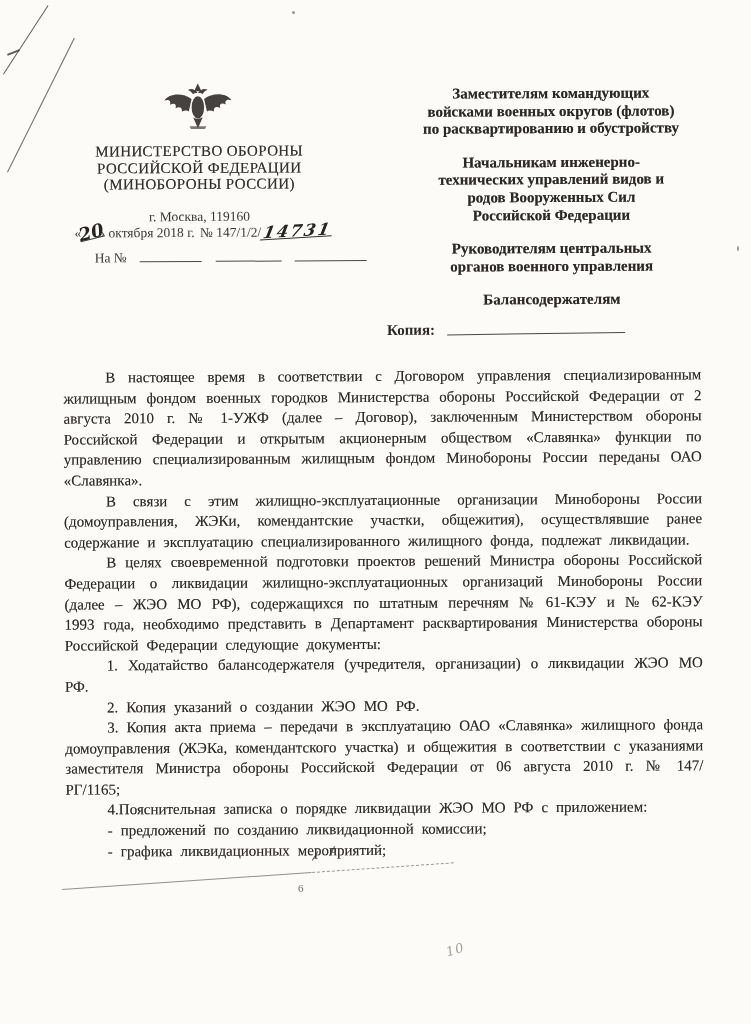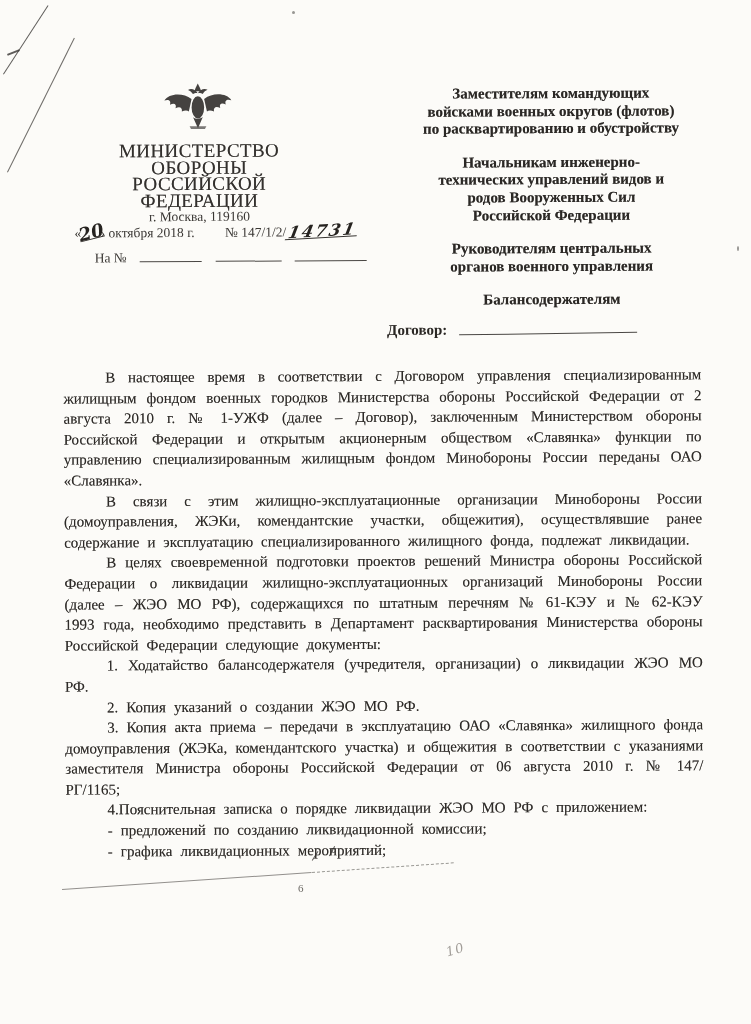--- a/index.html
+++ b/index.html
@@ -5,21 +5,21 @@
   html,body{margin:0;padding:0;}
   body{background:#e8e6e2;font-family:"Liberation Serif","DejaVu Serif",serif;}
   .page{
     position:relative;width:751px;height:1024px;margin:0 auto;
     background:#fcfbf8;overflow:hidden;color:#2e2c2a;
   }
   .tilt{position:absolute;inset:0;transform:rotate(-0.3deg);}
   
   .emblem{position:absolute;left:164px;top:82px;width:72px;height:60px;}
   .org{position:absolute;left:82px;top:142px;width:238px;text-align:center;
-       font-size:19px;line-height:16.5px;letter-spacing:.4px;color:#33302d;
+       font-size:15px;line-height:16.5px;letter-spacing:.4px;color:#33302d;
        text-shadow:0 0 .6px rgba(40,40,40,.55);}
   .city{position:absolute;left:82px;top:208px;width:238px;text-align:center;
         font-size:13.5px;color:#3a3734;}
   .dateline{position:absolute;left:76px;top:224px;width:320px;font-size:13.5px;
         white-space:nowrap;color:#3a3734;}
   .hw{font-style:italic;font-family:"DejaVu Serif",serif;color:#262320;}
   .hw-day{display:inline-block;font-size:18px;font-weight:bold;
         transform:rotate(-14deg) translateY(1px);margin:0 -5px 0 -3px;
         border-bottom:1px solid #33302d;line-height:12px;}
   .hw-num{display:inline-block;font-size:16.5px;font-weight:bold;letter-spacing:2px;
@@ -85,26 +85,27 @@
           <path d="M59,23 C72,13 92,15 98,25 c-6,-2 -10,0 -8,6 c-6,-3 -10,-1 -8,5 c-6,-3 -10,-1 -9,5 c-4,-2 -8,-2 -10,0 z"></path>
           <path d="M43,49 l7,16 l7,-16 c-4,3 -10,3 -14,0 z"></path>
           <path d="M38,62 h24 l-2,4 h-20 z" opacity=".7"></path>
         </g>
       </svg>
     </div>
 
     <div class="org">
       <div>МИНИСТЕРСТВО ОБОРОНЫ</div>
       <div>РОССИЙСКОЙ ФЕДЕРАЦИИ</div>
+      <div>(МИНОБОРОНЫ РОССИИ)</div>
     </div>
 
     <div class="city">г. Москва, 119160</div>
     <div class="dateline">
       <span>«</span><span class="hw hw-day">20</span><span>» октября 2018 г.</span>
-      <span style="margin-left:27px;">№ 147/1/2/</span><span class="hw hw-num">14731</span>
+      <span style="margin-left:2px;">№ 147/1/2/</span><span class="hw hw-num">14731</span>
     </div>
     <div class="refline">
       <span>На №</span>
       <span class="blank" style="width:62px;"></span>
       <span class="blank" style="width:66px;"></span>
       <span class="blank" style="width:72px;"></span>
     </div>
 
     <div class="recipients">
       <div class="rec-group">
@@ -121,21 +122,21 @@
       <div class="rec-group">
         <div>Руководителям центральных</div>
         <div>органов военного управления</div>
       </div>
       <div class="rec-group">
         <div>Балансодержателям</div>
       </div>
     </div>
 
     <div class="only">
-      <span>Договор:</span>
+      <span>Копия:</span>
       <span class="blank"></span>
     </div>
 
     <div class="bodytext">
       <p class="para">В настоящее время в соответствии с Договором управления специализированным жилищным фондом военных городков Министерства обороны Российской Федерации от 2 августа 2010 г. № 1-УЖФ (далее – Договор), заключенным Министерством обороны Российской Федерации и открытым акционерным обществом «Славянка» функции по управлению специализированным жилищным фондом Минобороны России переданы ОАО «Славянка».</p>
       <p class="para">В связи с этим жилищно-эксплуатационные организации Минобороны России (домоуправления, ЖЭКи, комендантские участки, общежития), осуществлявшие ранее содержание и эксплуатацию специализированного жилищного фонда, подлежат ликвидации.</p>
       <p class="para">В целях своевременной подготовки проектов решений Министра обороны Российской Федерации о ликвидации жилищно-эксплуатационных организаций Минобороны России (далее – ЖЭО МО РФ), содержащихся по штатным перечням № 61-КЭУ и № 62-КЭУ 1993 года, необходимо представить в Департамент расквартирования Министерства обороны Российской Федерации следующие документы:</p>
       <p class="para">1. Ходатайство балансодержателя (учредителя, организации) о ликвидации ЖЭО МО РФ.</p>
       <p class="para">2. Копия указаний о создании ЖЭО МО РФ.</p>
       <p class="para">3. Копия акта приема – передачи в эксплуатацию ОАО «Славянка» жилищного фонда домоуправления (ЖЭКа, комендантского участка) и общежития в соответствии с указаниями заместителя Министра обороны Российской Федерации от 06 августа 2010 г. № 147/РГ/1165;</p>

